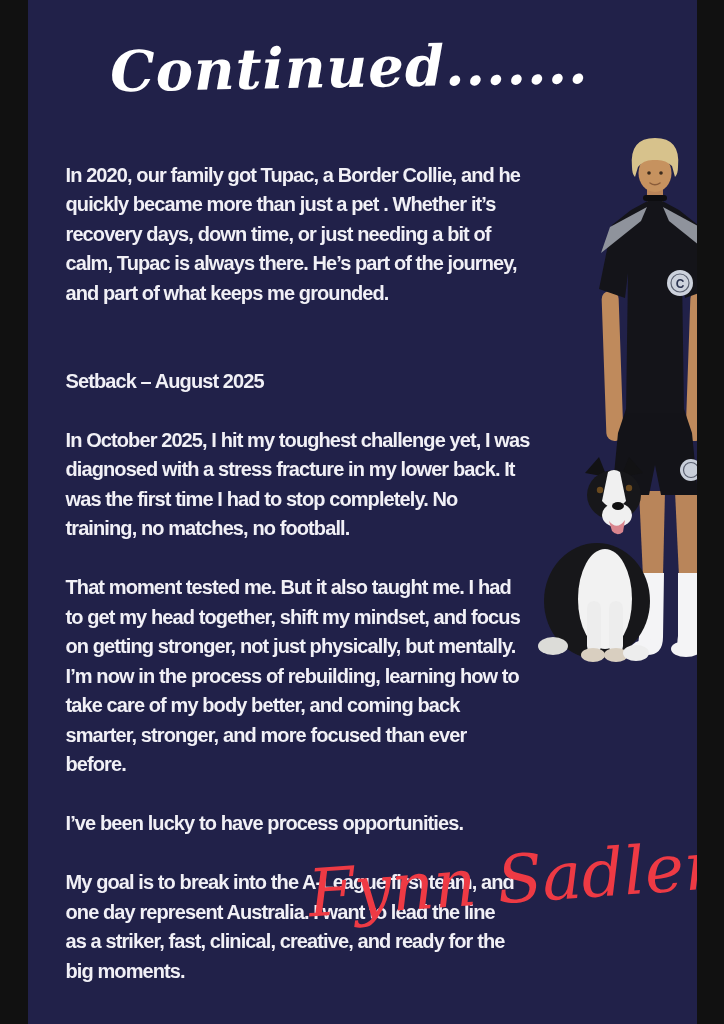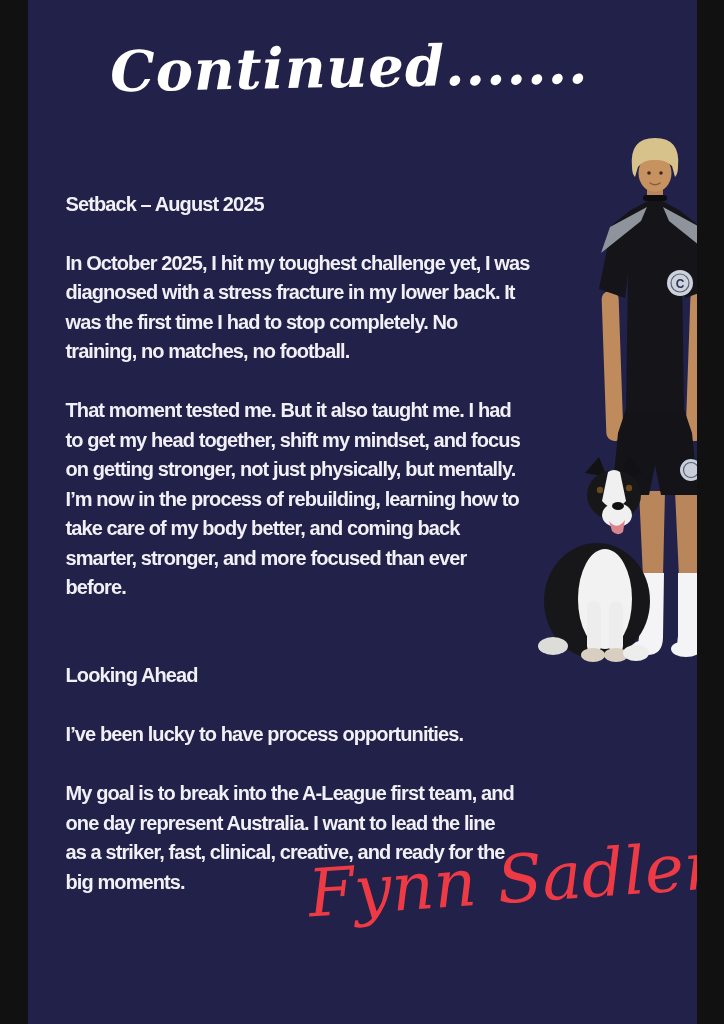--- a/index.html
+++ b/index.html
@@ -39,33 +39,37 @@
   }
 </style>
 </head>
 <body>
 
 <div class="page" style="background: rgb(33, 33, 73);">
 
   <div class="heading" style="color: rgb(255, 255, 255);">Continued.......</div>
 
   <div class="body-text" style="color: rgb(241, 240, 246);">
+    <div class="block">In 2020, our family got Tupac, a Border Collie, and he
+quickly became more than just a pet . Whether it’s
+recovery days, down time, or just needing a bit of
+calm, Tupac is always there. He’s part of the journey,
+and part of what keeps me grounded.</div>
     <div class="block gap-before">Setback – August 2025</div>
     <div class="block">In October 2025, I hit my toughest challenge yet, I was
 diagnosed with a stress fracture in my lower back. It
 was the first time I had to stop completely. No
 training, no matches, no football.</div>
     <div class="block">That moment tested me. But it also taught me. I had
 to get my head together, shift my mindset, and focus
 on getting stronger, not just physically, but mentally.
 I’m now in the process of rebuilding, learning how to
 take care of my body better, and coming back
 smarter, stronger, and more focused than ever
 before.</div>
-    <div class="block gap-before">Looking Ahead</div>
     <div class="block">I’ve been lucky to have process opportunities.</div>
     <div class="block">My goal is to break into the A-League first team, and
 one day represent Australia. I want to lead the line
 as a striker, fast, clinical, creative, and ready for the
 big moments.</div>
     
   </div>
 
   <svg class="photo" viewBox="0 0 219 530" xmlns="http://www.w3.org/2000/svg" aria-hidden="true">
 

